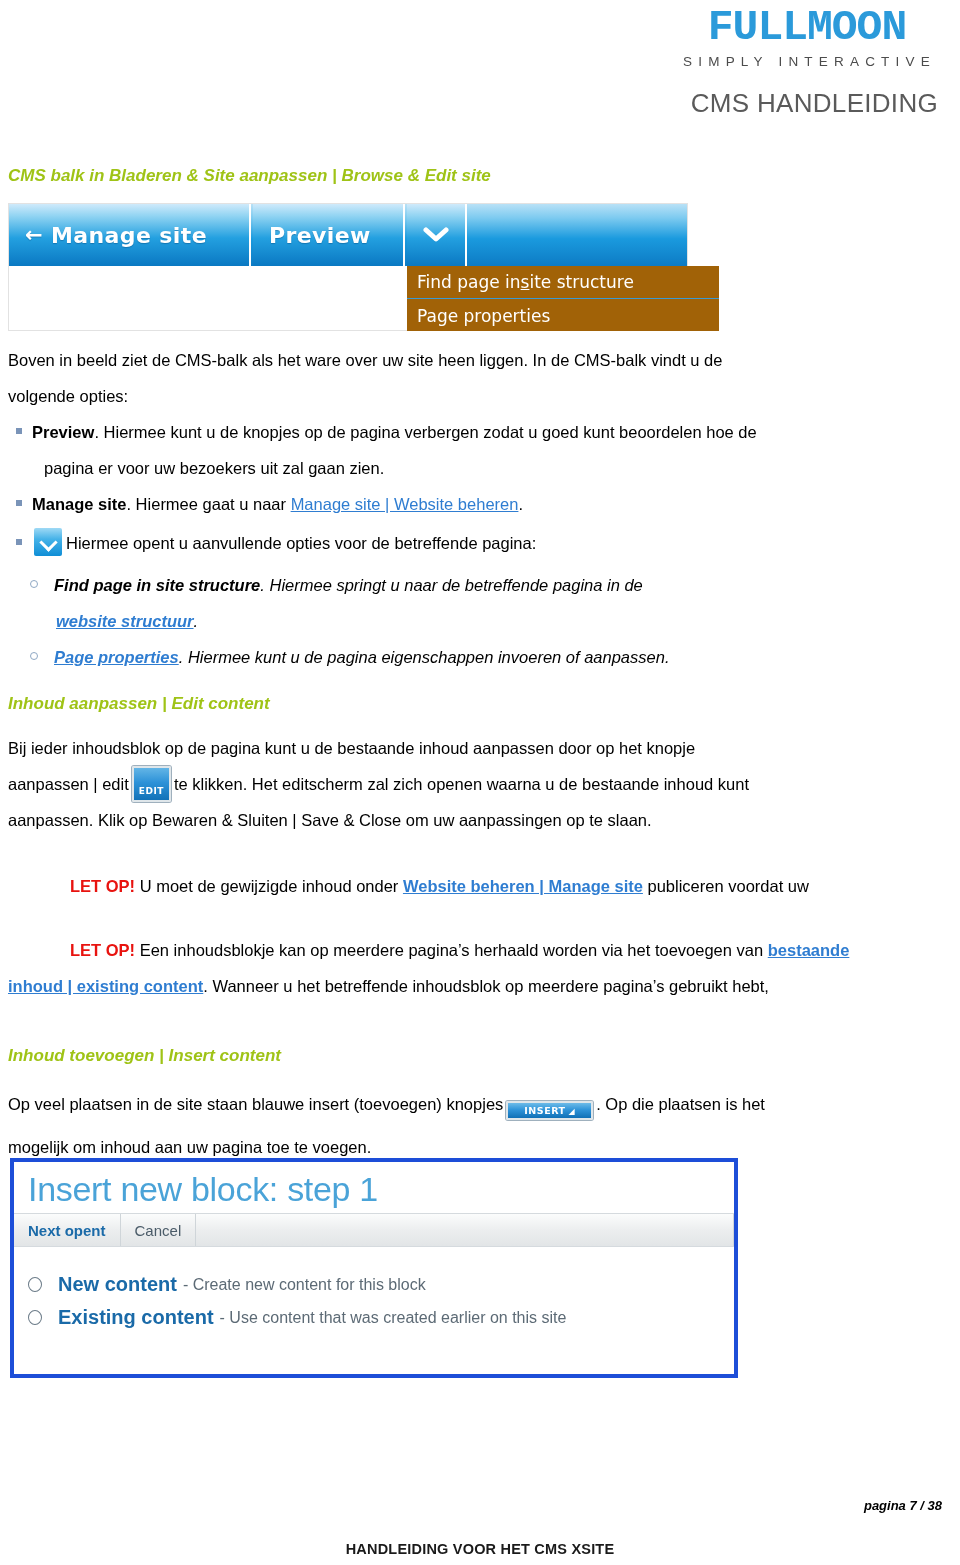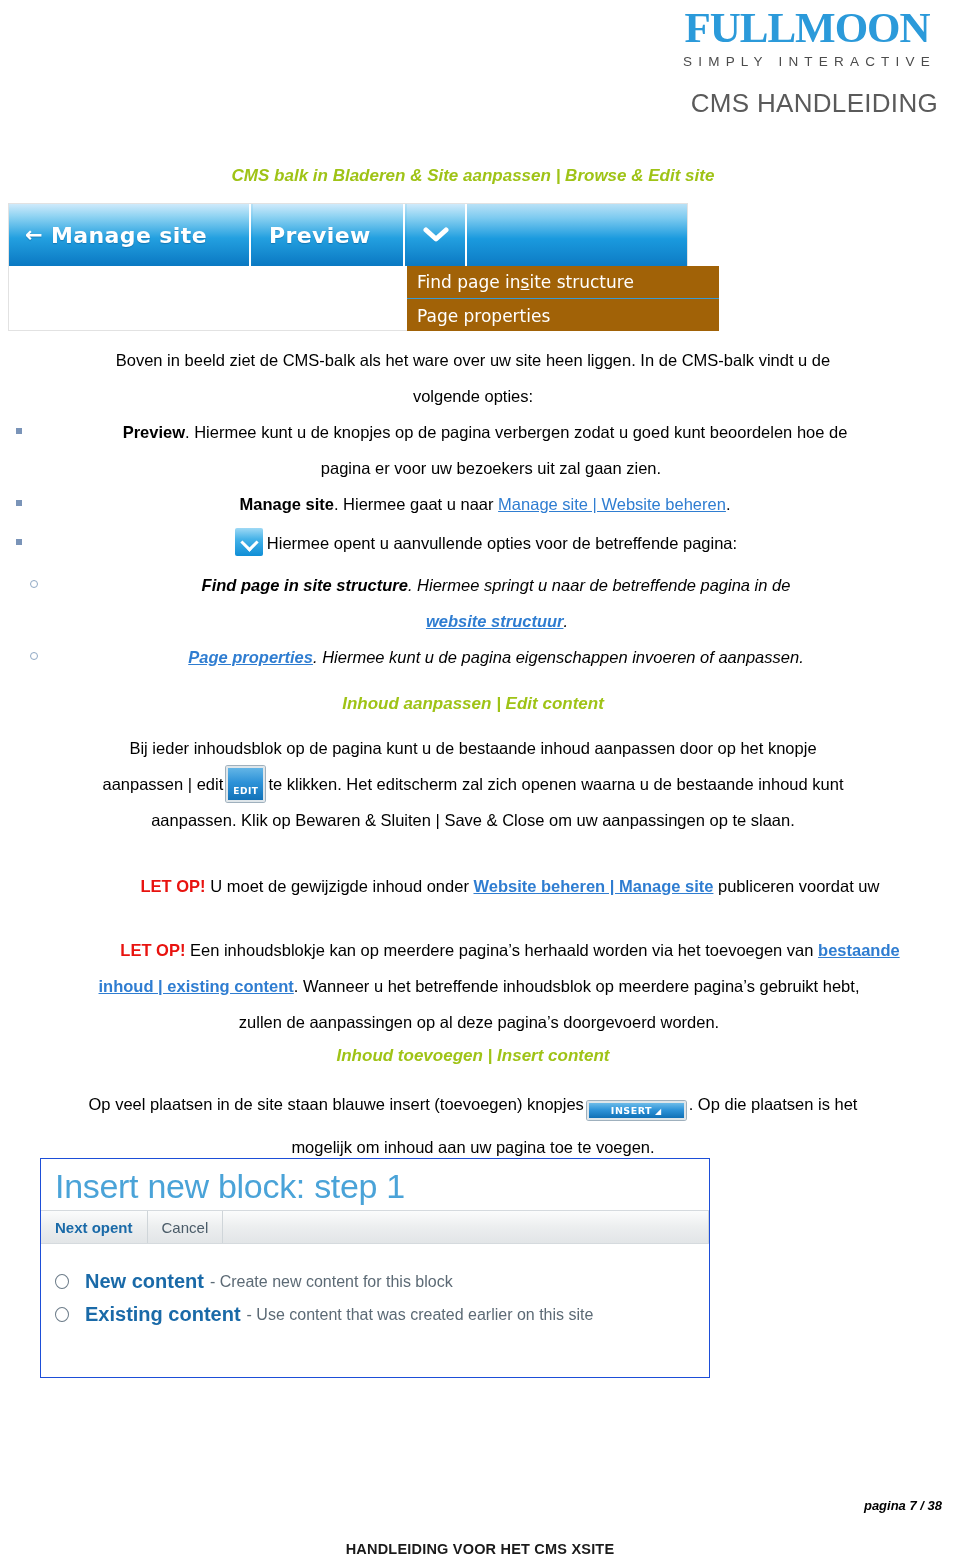--- a/index.html
+++ b/index.html
@@ -21,21 +21,21 @@
     height: 140px;
   }
   .logo-wrap {
     position: absolute;
     right: 8px;
     top: 6px;
     text-align: right;
     width: 290px;
   }
   .logo-main {
-    font-family: Liberation Serif, serif;
+    font-family: Liberation Mono, monospace;
     font-weight: bold;
     font-size: 43px;
     letter-spacing: -1px;
     color: #2b9ada;
     line-height: 1;
     text-align: center;
   }
   .logo-sub {
     font-family: "Liberation Sans", sans-serif;
     font-size: 13.5px;
@@ -211,21 +211,21 @@
     font-weight: bold;
     line-height: 14px;
     letter-spacing: .5px;
     margin: 0 3px;
     box-shadow: 0 0 0 1px #9fb0bd;
   }
   .icon-insert-btn {
     display: inline-block;
     vertical-align: -4px;
     height: 19px;
-    padding: 0 22px;
+    padding: 0 16px;
     background: linear-gradient(to bottom, #6dbbe8 0%, #2f94d9 45%, #1070b6 100%);
     border: 2px solid #dfe6ea;
     border-radius: 2px;
     color: #ffffff;
     font-family: "DejaVu Sans", sans-serif;
     font-size: 9.5px;
     font-weight: bold;
     line-height: 15px;
     letter-spacing: .5px;
     margin: 9px 3px;
@@ -235,25 +235,24 @@
     display:inline-block;
     margin-left:3px;
     font-size: 8px;
   }
 
   
   .shot-insert {
     position: absolute;
     left: 10px;
     top: 1158px;
-    width: 670px;
+    width: 728px;
     height: 220px;
     background: #ffffff;
-    border: 1px solid #1d4ed8;
-    margin-left: 30px;
+    border: 4px solid #1d4ed8;
   }
   .ins-title {
     font-family: "Liberation Sans", sans-serif;
     font-size: 34px;
     color: #4aa3d8;
     padding: 8px 0 4px 14px;
     letter-spacing: -0.3px;
     font-weight: normal;
   }
   .ins-toolbar {
@@ -315,21 +314,21 @@
     bottom: 8px;
     text-align: center;
     font-family: "Liberation Sans", sans-serif;
     font-size: 14.5px;
     font-weight: bold;
     color: #1a1a1a;
     letter-spacing: .2px;
   }
 
   
-  .blk { position: absolute; left: 8px; width: 930px; text-align: center; }
+  .blk { position: absolute; left: 8px; width: 930px; }
 </style>
 </head>
 <body>
 
 <div class="header">
   <div class="logo-wrap">
     <div class="logo-main">FULLMOON</div>
     <div class="logo-sub">SIMPLY INTERACTIVE</div>
   </div>
   <div class="doc-title">CMS HANDLEIDING</div>
@@ -424,21 +423,20 @@
   </div>
 </div>
 
 <div class="blk body-txt" style="top:932px; left:70px; width:880px;">
   <div>
     <span class="letop">LET OP!</span><span> Een inhoudsblokje kan op meerdere pagina’s herhaald worden via het toevoegen van </span><a class="lnk bold" href="#">bestaande</a>
   </div>
   <div style="margin-left:-62px;">
     <a class="lnk bold" href="#">inhoud | existing content</a><span>. Wanneer u het betreffende inhoudsblok op meerdere pagina’s gebruikt hebt,</span>
   </div>
-  <div style="margin-left:-62px;">zullen de aanpassingen op al deze pagina’s doorgevoerd worden.</div>
 </div>
 
 <div class="blk sec-head" style="top:1046px;">Inhoud toevoegen | Insert content</div>
 
 <div class="blk body-txt" style="top:1086px;">
   <div>
     <span>Op veel plaatsen in de site staan blauwe insert (toevoegen) knopjes</span><span class="icon-insert-btn"><span>INSERT</span><span class="tri">◢</span></span><span>. Op die plaatsen is het</span>
   </div>
   <div>mogelijk om inhoud aan uw pagina toe te voegen.</div>
 </div>

